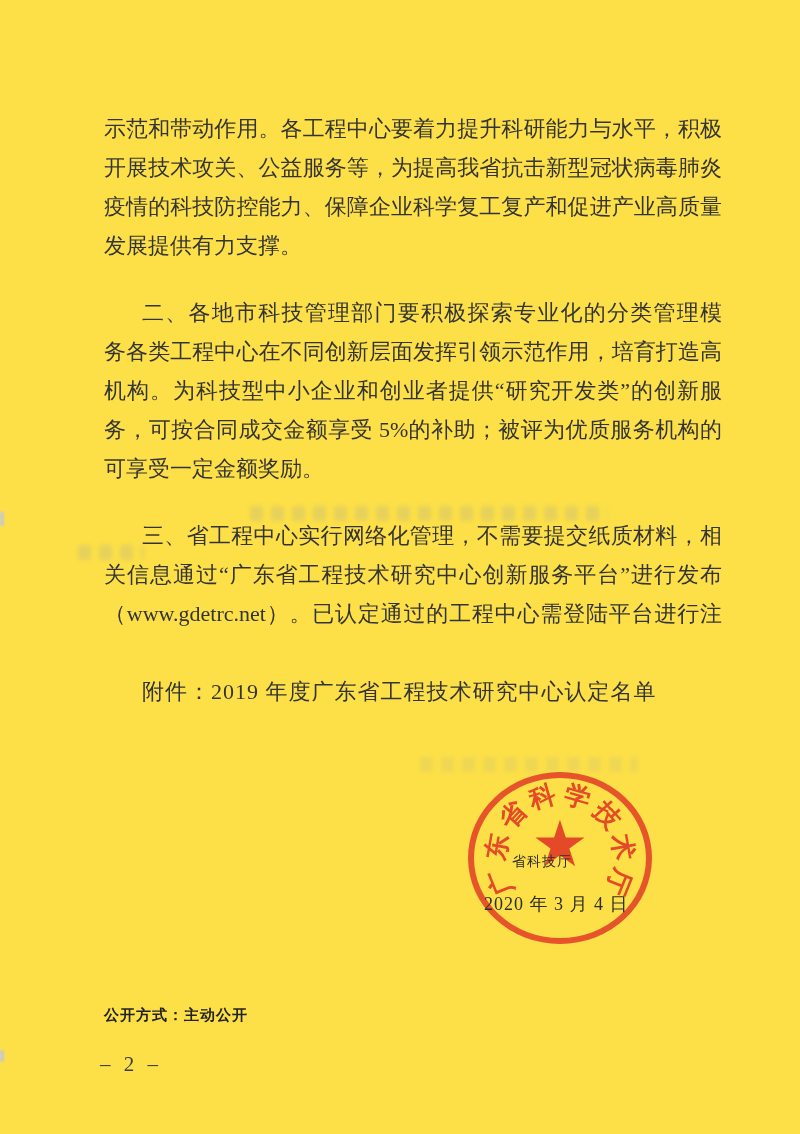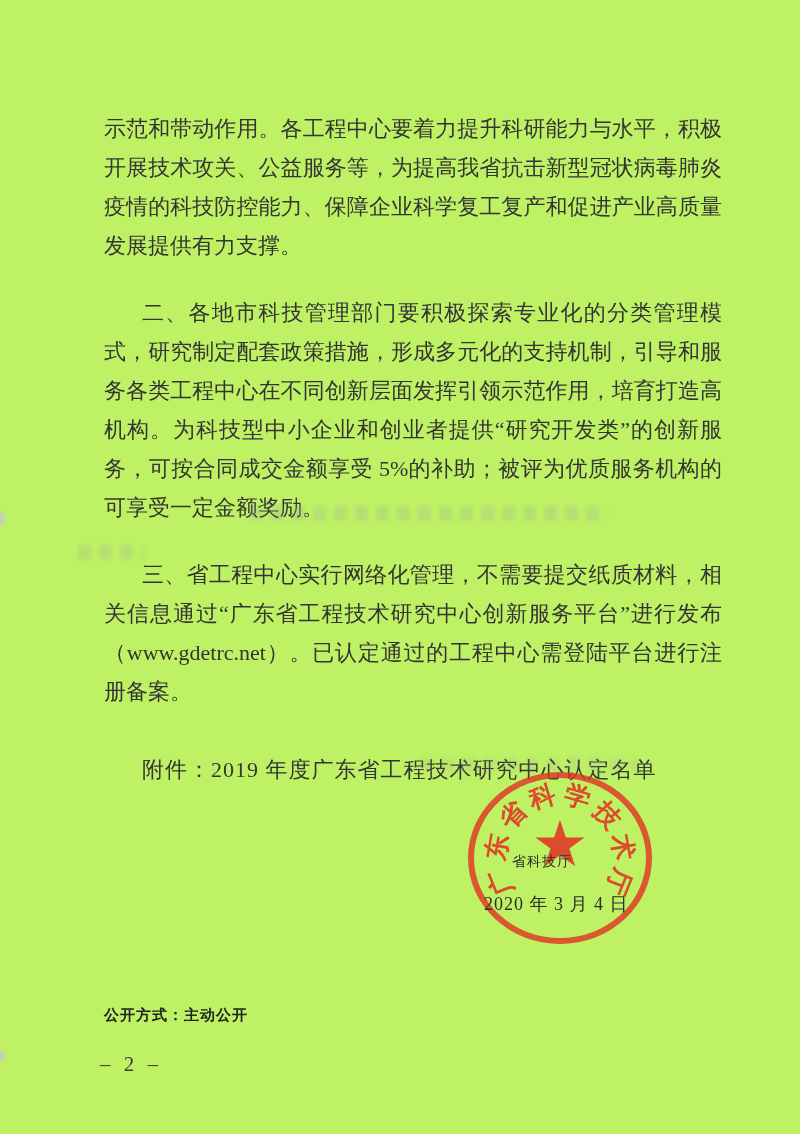--- a/index.html
+++ b/index.html
@@ -1,20 +1,20 @@
 <!DOCTYPE html>
 <html><head>
 <meta charset="utf-8">
 <style>
   * { margin:0; padding:0; box-sizing:border-box; }
   html,body { background:#ffffff; }
   .page {
     position:relative;
     width:800px; height:1134px;
-    background:#bef264;
+    background:#fde047;
     overflow:hidden;
     font-family:"Liberation Serif","DejaVu Serif",serif;
     color:#2e2e2e;
   }
   
   .content {
     position:absolute; left:104px; top:109px; width:618px;
   }
   .line {
     height:39px; line-height:39px;
@@ -98,30 +98,28 @@
 
 <div class="page">
 
   <div class="content">
     <div class="line">示范和带动作用。各工程中心要着力提升科研能力与水平，积极</div>
     <div class="line">开展技术攻关、公益服务等，为提高我省抗击新型冠状病毒肺炎</div>
     <div class="line">疫情的科技防控能力、保障企业科学复工复产和促进产业高质量</div>
     <div class="line last">发展提供有力支撑。</div>
 
     <div class="line indent">二、各地市科技管理部门要积极探索专业化的分类管理模</div>
-    <div class="line">式，研究制定配套政策措施，形成多元化的支持机制，引导和服</div>
     <div class="line">务各类工程中心在不同创新层面发挥引领示范作用，培育打造高</div>
     <div class="line">机构。为科技型中小企业和创业者提供“研究开发类”的创新服</div>
     <div class="line">务，可按合同成交金额享受 5%的补助；被评为优质服务机构的</div>
     <div class="line last">可享受一定金额奖励。</div>
 
     <div class="line indent">三、省工程中心实行网络化管理，不需要提交纸质材料，相</div>
     <div class="line">关信息通过“广东省工程技术研究中心创新服务平台”进行发布</div>
     <div class="line">（www.gdetrc.net）。已认定通过的工程中心需登陆平台进行注</div>
-    <div class="line last">册备案。</div>
 
     <div class="line spacer"></div>
 
     <div class="line attach">附件：2019 年度广东省工程技术研究中心认定名单</div>
   </div>
 
   <div class="seal">
     <div class="seal-ring"></div>
     <div class="seal-star">★</div>
     <div class="seal-char c0">广</div>

